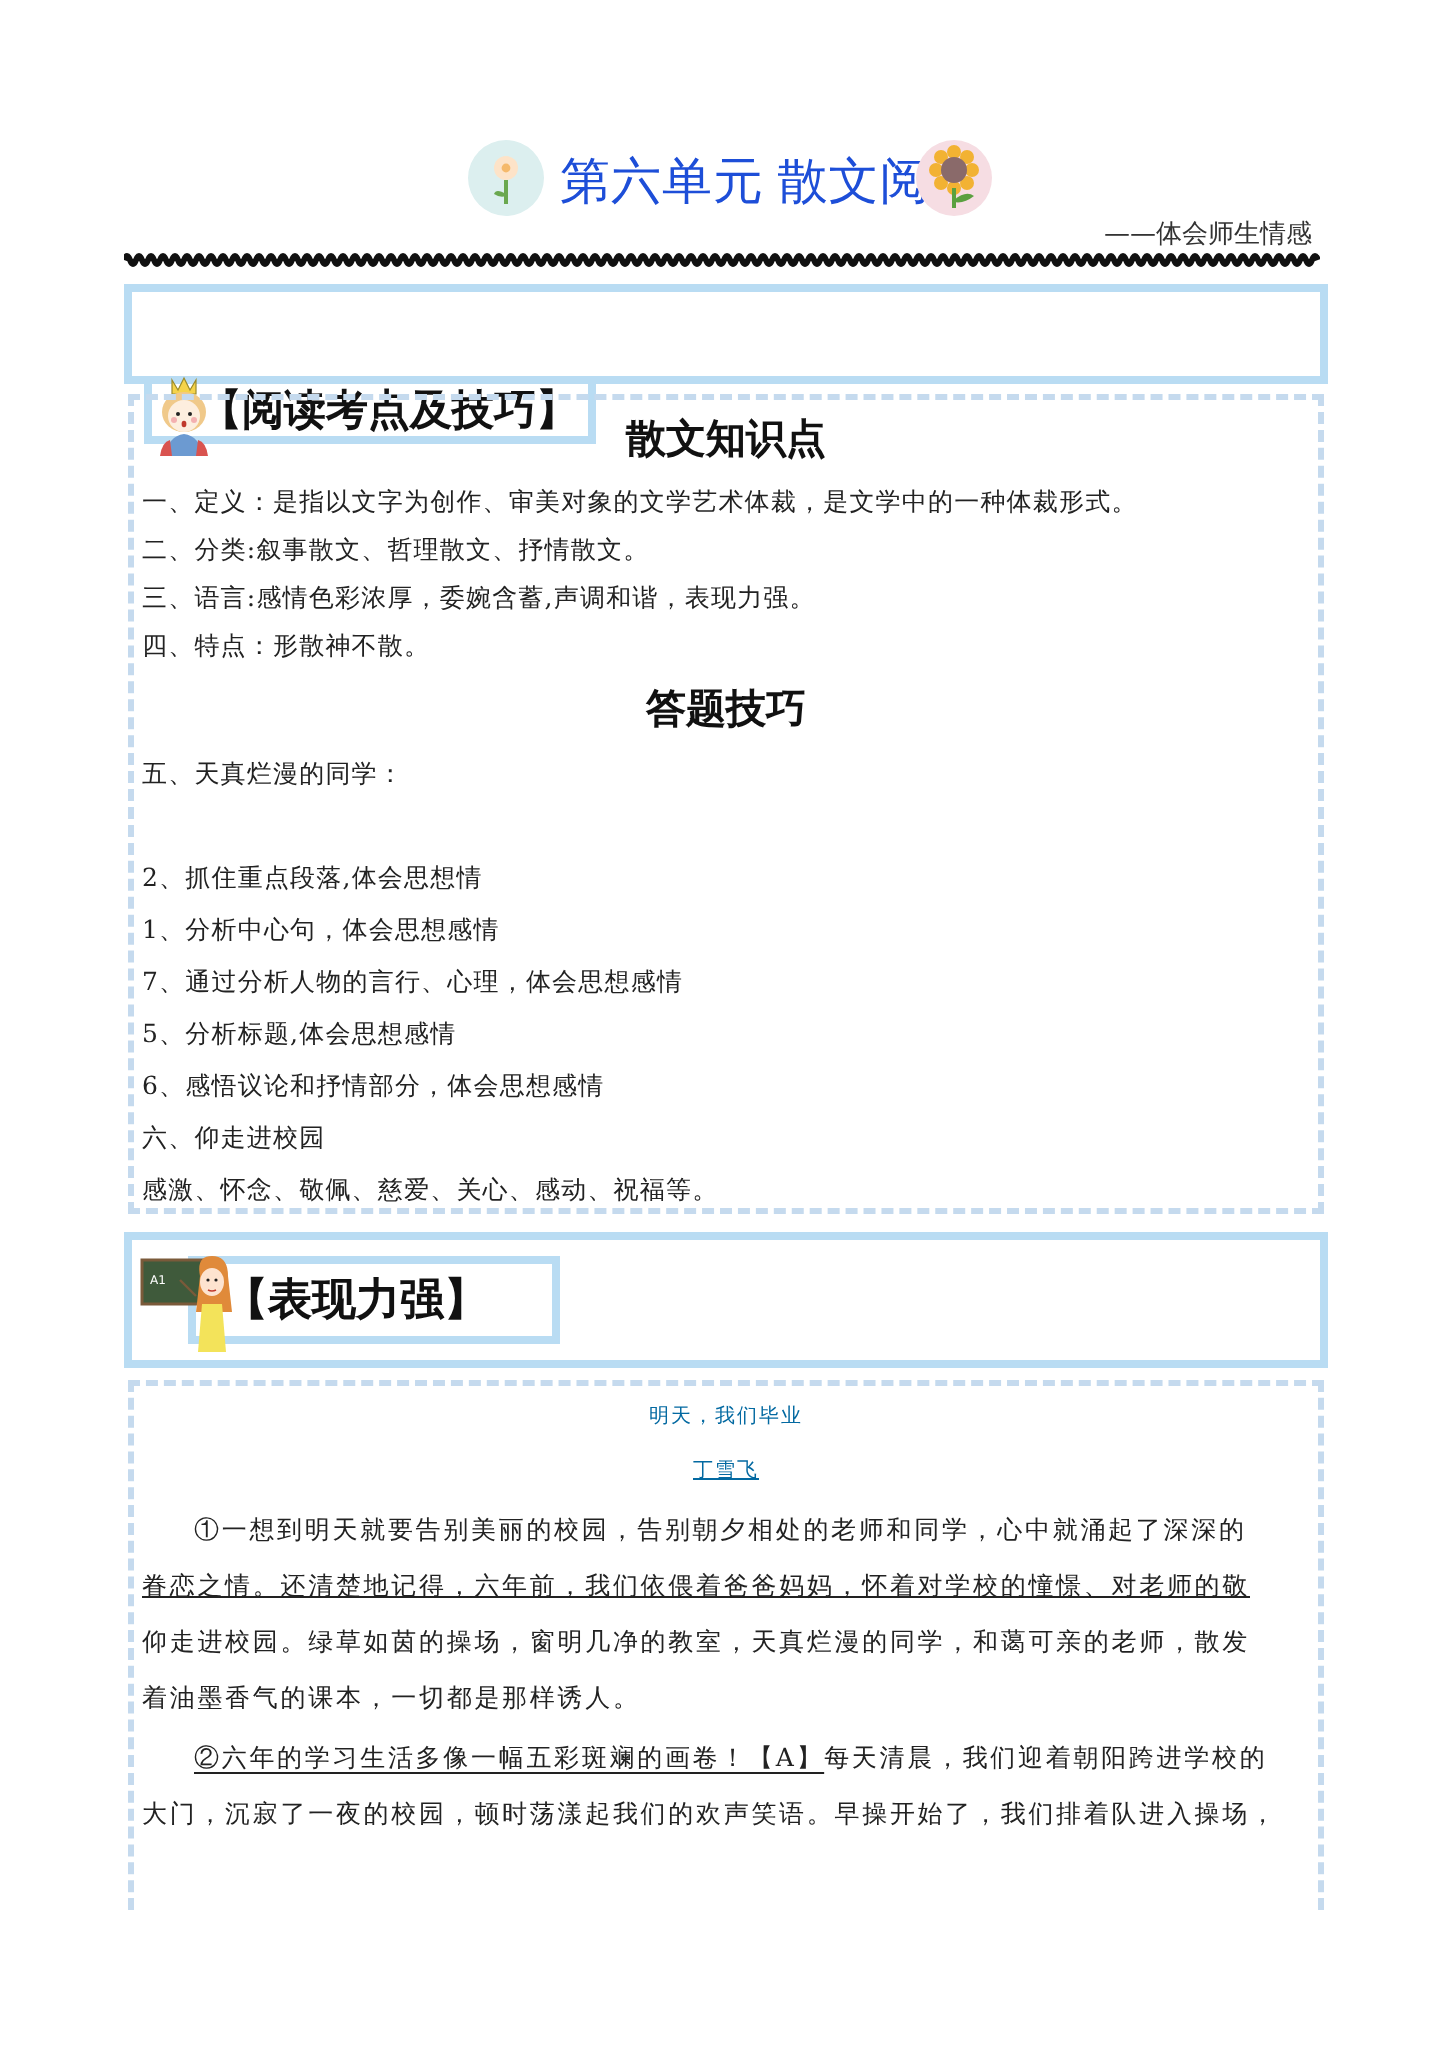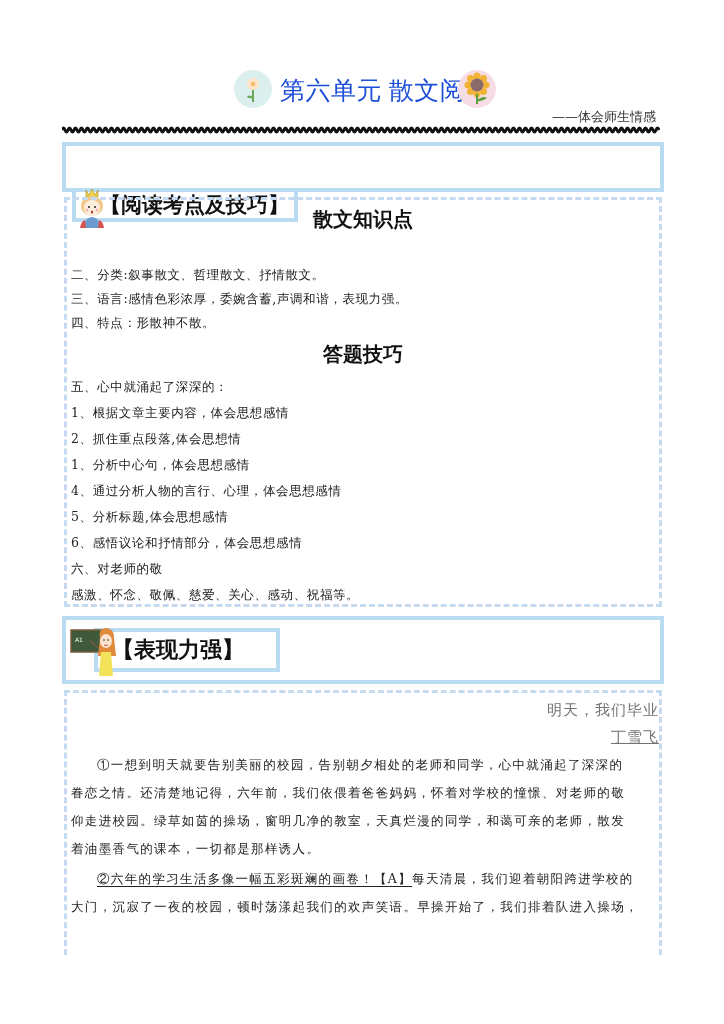--- a/index.html
+++ b/index.html
@@ -26,21 +26,21 @@
       font-size:21px; color:#111; white-space:nowrap; }
     .avatar { position:absolute; }
 
     
     .dash-box { left:64px; width:592px; border:3px dashed #c5daee; border-bottom-style:dashed; }
     .dash-box.open-bottom { border-bottom:none; }
     .box-heading { position:absolute; left:0; width:100%; text-align:center;
       font-family:"DejaVu Sans","Liberation Sans",sans-serif; font-weight:bold; font-size:20px; color:#111; }
     .line { position:absolute; left:4px; font-size:12.5px; white-space:nowrap; color:#222; letter-spacing:0.6px; }
     .passage-line { position:absolute; left:4px; font-size:12.5px; white-space:nowrap; color:#222; letter-spacing:1.35px; }
-    .center-line { position:absolute; left:0; width:100%; text-align:right; font-size:15px; color:#737373; letter-spacing:1px; }
+    .center-line { position:absolute; left:0; width:100%; text-align:center; font-size:10px; color:#0369a1; letter-spacing:1px; }
     .underline { text-decoration:underline; text-underline-offset:3px; }
   </style>
 </head>
 <body>
 
 <div class="abs title-row">
   <div class="abs flower-badge flower-left">
     <svg width="38" height="38" viewBox="0 0 38 38">
       <circle cx="19" cy="14" r="6" fill="#fde3c8"></circle>
       <circle cx="19" cy="14" r="2.2" fill="#f5b96b"></circle>
@@ -88,33 +88,33 @@
         <path d="M6 42 Q7 35 11 34 L12 42Z" fill="#d9534f"></path>
         <path d="M30 42 Q29 35 25 34 L24 42Z" fill="#d9534f"></path>
       </svg>
     </div>
     <span class="sec-label" style="margin-left:24px;">【阅读考点及技巧】</span>
   </div>
 </div>
 
 <div class="abs dash-box" style="top:197px; height:404px;">
   <div class="box-heading" style="top:6px;">散文知识点</div>
+  <div class="line" style="top:43px;">一、定义：是指以文字为创作、审美对象的文学艺术体裁，是文学中的一种体裁形式。</div>
   <div class="line" style="top:91px;">三、语言:感情色彩浓厚，委婉含蓄,声调和谐，表现力强。</div>
   <div class="line" style="top:67px;">二、分类:叙事散文、哲理散文、抒情散文。</div>
   <div class="line" style="top:115px;">四、特点：形散神不散。</div>
 
   <div class="box-heading" style="top:141px;">答题技巧</div>
-  <div class="line" style="top:179px;">五、心中就涌起了深深的：</div>
-  <div class="line" style="top:205px;">1、根据文章主要内容，体会思想感情</div>
+  <div class="line" style="top:179px;">五、天真烂漫的同学：</div>
   <div class="line" style="top:231px;">2、抓住重点段落,体会思想情</div>
   <div class="line" style="top:257px;">1、分析中心句，体会思想感情</div>
-  <div class="line" style="top:283px;">4、通过分析人物的言行、心理，体会思想感情</div>
+  <div class="line" style="top:283px;">7、通过分析人物的言行、心理，体会思想感情</div>
   <div class="line" style="top:309px;">5、分析标题,体会思想感情</div>
   <div class="line" style="top:335px;">6、感悟议论和抒情部分，体会思想感情</div>
-  <div class="line" style="top:361px;">六、对老师的敬</div>
+  <div class="line" style="top:361px;">六、仰走进校园</div>
   <div class="line" style="top:387px;">感激、怀念、敬佩、慈爱、关心、感动、祝福等。</div>
 </div>
 
 <div class="abs sec-outer" style="top:616px; height:60px;">
   <div class="sec-inner" style="width:178px; height:36px; left:28px; top:8px;">
     <div class="avatar" style="left:-28px; top:-6px;">
       <svg width="52" height="52" viewBox="0 0 52 52">
         <rect x="1" y="4" width="38" height="22" fill="#3f5a3b" stroke="#7a5a3a" stroke-width="1.5"></rect>
         <text x="5" y="16" font-size="6" fill="#fff" font-family="DejaVu Sans, sans-serif">A1</text>
         <path d="M30 12 Q28 2 36 2 Q44 2 44 12 L46 30 L28 30Z" fill="#e08a3a"></path>
@@ -127,20 +127,20 @@
       </svg>
     </div>
     <span class="sec-label" style="margin-left:14px; font-size:22px;">【表现力强】</span>
   </div>
 </div>
 
 <div class="abs dash-box open-bottom" style="top:690px; height:262px;">
   <div class="center-line" style="top:8px;">明天，我们毕业</div>
   <div class="center-line" style="top:35px;text-decoration:underline;">丁雪飞</div>
   <div class="passage-line" style="top:64px; left:30px;text-align:right;">①一想到明天就要告别美丽的校园，告别朝夕相处的老师和同学，心中就涌起了深深的</div>
-  <div class="passage-line" style="top:92px;">眷恋之情。还清楚地记得，六年前，我们依偎着爸爸妈妈，怀着对学校的憧憬、对老师的敬</div>
+  <div class="passage-line" style="top:92px;text-decoration:underline;">眷恋之情。还清楚地记得，六年前，我们依偎着爸爸妈妈，怀着对学校的憧憬、对老师的敬</div>
   <div class="passage-line" style="top:120px;">仰走进校园。绿草如茵的操场，窗明几净的教室，天真烂漫的同学，和蔼可亲的老师，散发</div>
   <div class="passage-line" style="top:148px;">着油墨香气的课本，一切都是那样诱人。</div>
   <div class="passage-line" style="top:178px; left:30px;">
     <span class="underline">②六年的学习生活多像一幅五彩斑斓的画卷！【A】</span><span>每天清晨，我们迎着朝阳跨进学校的</span>
   </div>
   <div class="passage-line" style="top:206px;">大门，沉寂了一夜的校园，顿时荡漾起我们的欢声笑语。早操开始了，我们排着队进入操场，</div>
 </div>
 
 </body></html>

